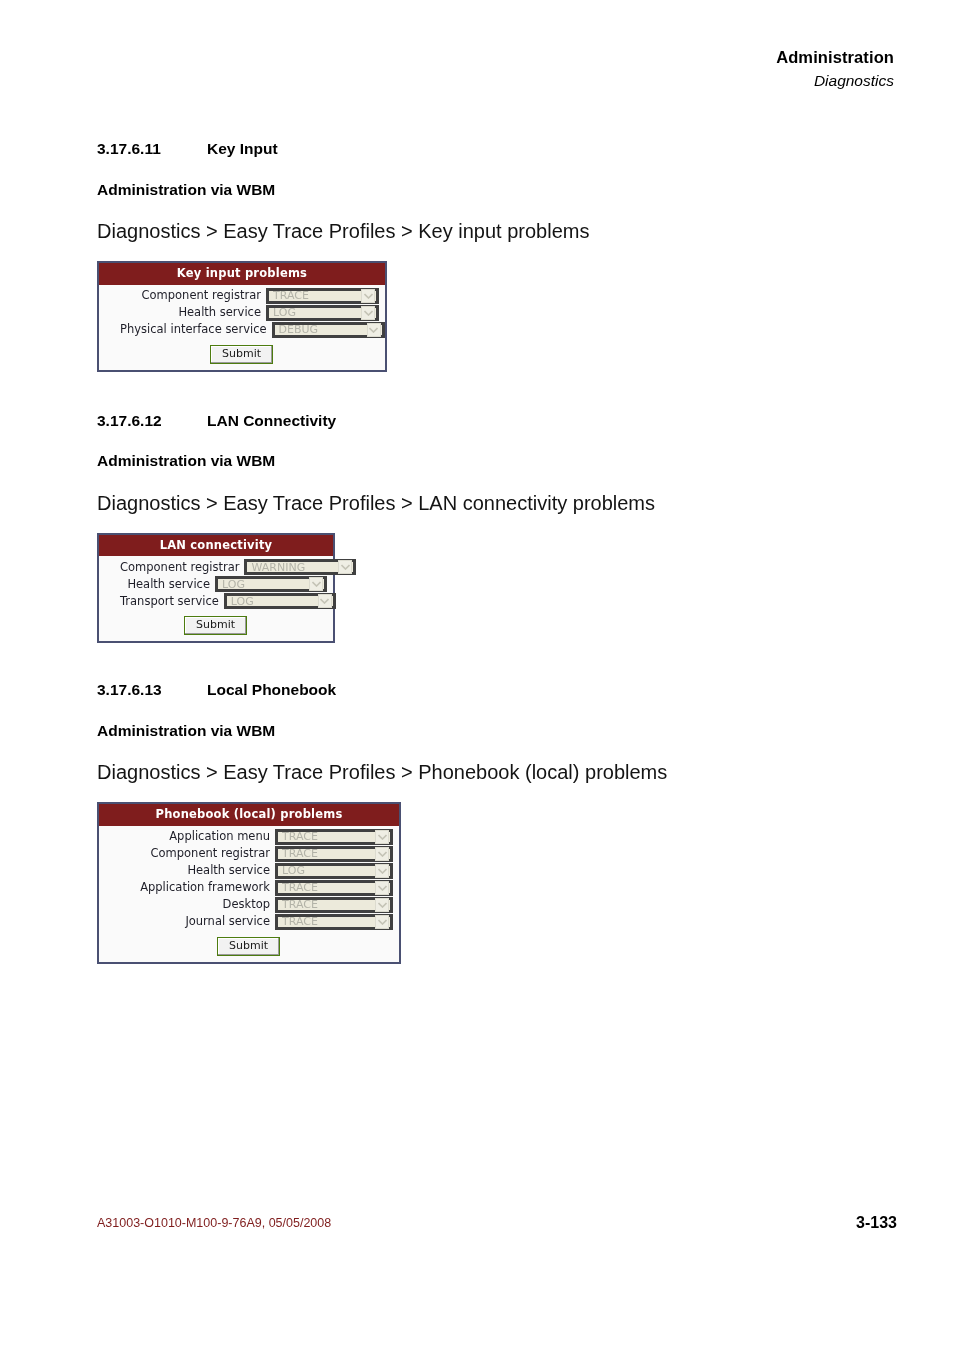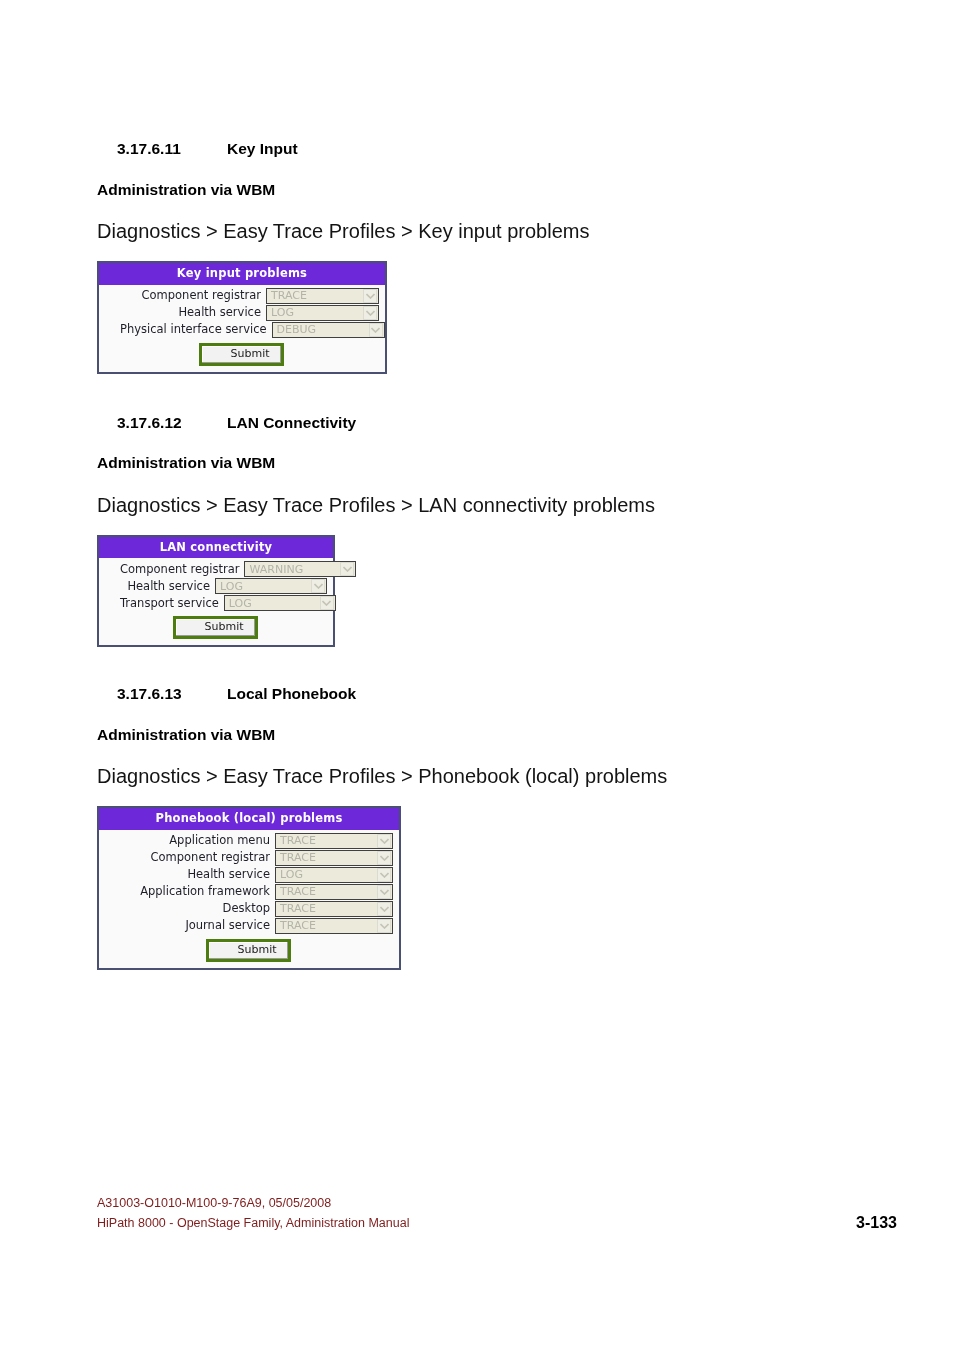--- a/index.html
+++ b/index.html
@@ -53,21 +53,21 @@
   .section { margin-bottom: 0; }
 
   h2.sec-head {
     font-size: 15.5px;
     font-weight: bold;
     margin: 0;
     padding: 0;
     line-height: 1.2;
     display: flex;
   }
-  h2.sec-head .sec-num { width: 110px; flex: 0 0 110px; margin-left: 20px; }
+  h2.sec-head .sec-num { width: 110px; flex: 0 0 110px; }
   h2.sec-head .sec-title { flex: 1 1 auto; }
 
   h3.sub-head {
     font-size: 15.5px;
     font-weight: bold;
     margin: 22px 0 0 0;
     padding: 0;
     line-height: 1.2;
   }
 
@@ -82,21 +82,21 @@
   
   .wbm {
     margin-top: 17px;
     border: 2px solid #4a5072;
     background: #fafafa;
     font-family: "DejaVu Sans", sans-serif;
     display: inline-block;
     box-sizing: border-box;
   }
   .wbm-title {
-    background: #6d28d9;
+    background: #7f1d1d;
     color: #ffffff;
     font-size: 11.5px;
     font-weight: bold;
     text-align: center;
     padding: 4px 8px 5px 8px;
     letter-spacing: 0.2px;
     line-height: 1.1;
   }
   .wbm-body {
     background: #fafafa;
@@ -113,21 +113,21 @@
     color: #1e1e28;
     text-align: right;
     padding-right: 5px;
     white-space: nowrap;
     line-height: 1.35;
     flex: 1 1 auto;
   }
   .wbm-select {
     flex: 0 0 auto;
     box-sizing: border-box;
-    border: 1px solid #404040;
+    border: 3px solid #404040;
     background: #eceadb;
     height: 16px;
     display: flex;
     align-items: center;
     justify-content: space-between;
     padding: 0 0 0 4px;
   }
   .wbm-select .sel-val {
     font-size: 11px;
     color: #b3b3a8;
@@ -152,23 +152,23 @@
   .wbm-submit-wrap {
     text-align: center;
     padding: 3px 0 1px 0;
   }
   .wbm-submit {
     display: inline-block;
     font-family: "DejaVu Sans", sans-serif;
     font-size: 11px;
     color: #1a1a1a;
     background: #f2f2f2;
-    border: 3px solid #4d7c0f;
+    border: 1px solid #4d7c0f;
     box-shadow: inset -1px -1px 0 #9a9a9a, inset 1px 1px 0 #ffffff;
-    padding: 1px 11px 2px 28px;
+    padding: 1px 11px 2px 11px;
     line-height: 1.25;
     cursor: default;
   }
 
   
   .wbm-keyinput { width: 290px; }
   .wbm-keyinput .wbm-select { width: 113px; }
 
   .wbm-lan { width: 238px; }
   .wbm-lan .wbm-select { width: 112px; }
@@ -200,20 +200,24 @@
   }
 
   .sp-1 { height: 40px; }
   .sp-2 { height: 38px; }
 </style>
 </head>
 <body>
 
 <div class="page">
 
+  <div class="running-head">
+    <div class="rh-title">Administration</div>
+    <div class="rh-sub">Diagnostics</div>
+  </div>
 
   <div class="content">
 
     <div class="section">
       <h2 class="sec-head">
         <span class="sec-num">3.17.6.11</span>
         <span class="sec-title">Key Input</span>
       </h2>
       <h3 class="sub-head">Administration via WBM</h3>
       <p class="breadcrumb">Diagnostics &gt; Easy Trace Profiles &gt; Key input problems</p>
@@ -413,18 +417,17 @@
           </div>
         </div>
       </div>
     </div>
 
   </div>
 
   <div class="footer">
     <div class="footer-left">
       <div>A31003-O1010-M100-9-76A9, 05/05/2008</div>
-      <div>HiPath 8000 - OpenStage Family, Administration Manual</div>
     </div>
     <div class="footer-page">3-133</div>
   </div>
 
 </div>
 
 </body></html>

